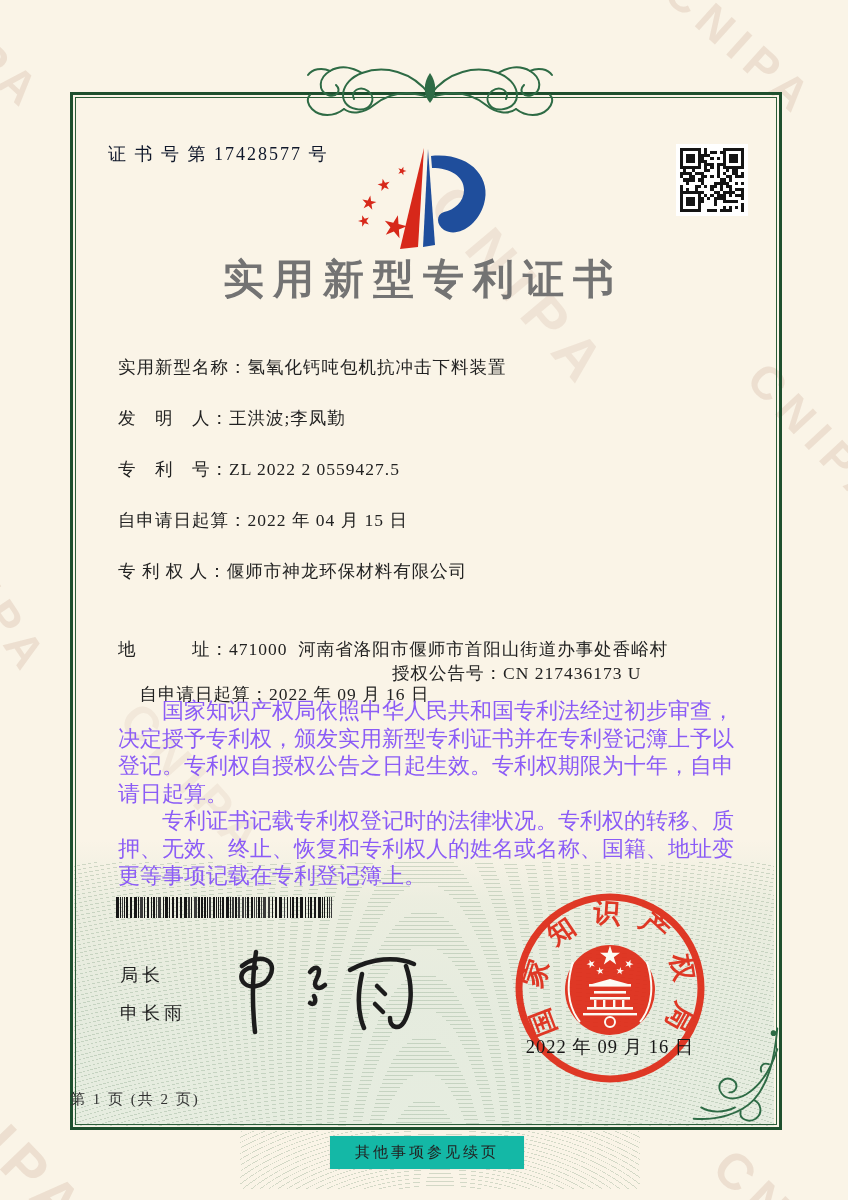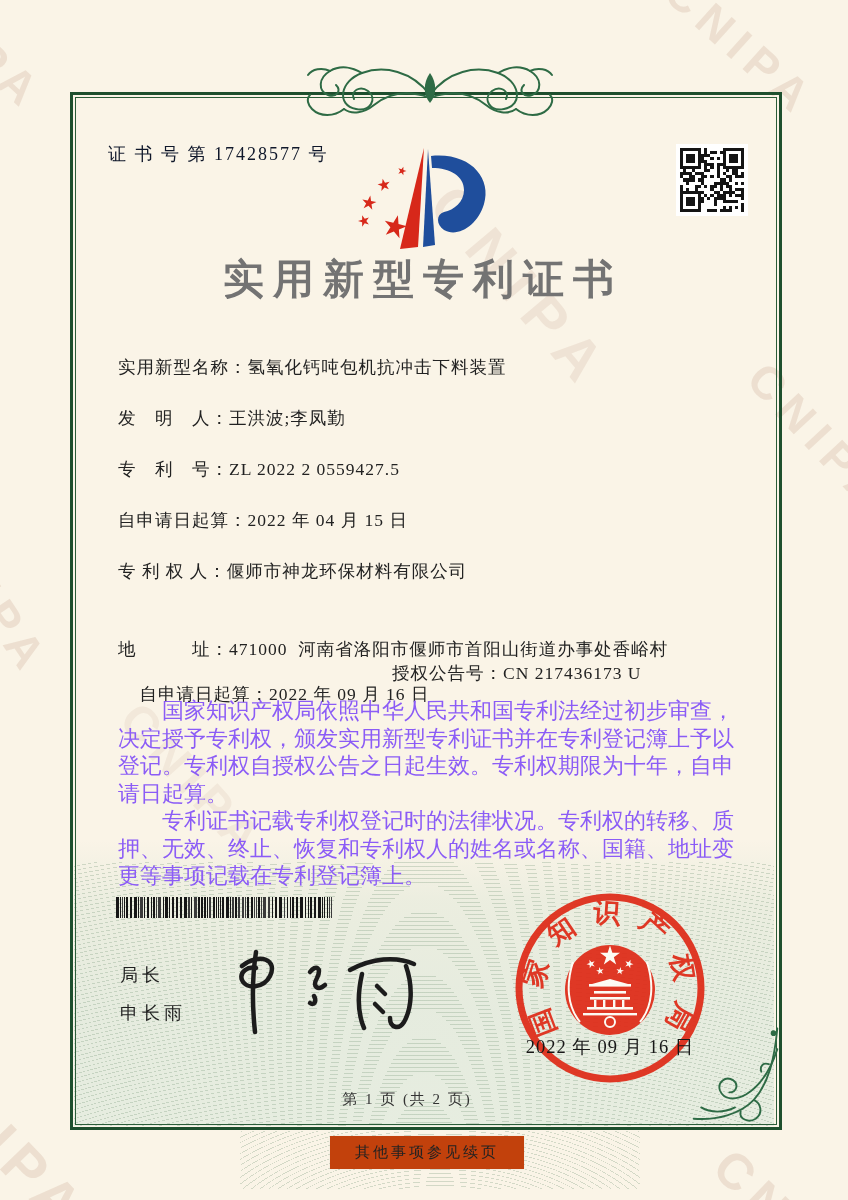--- a/index.html
+++ b/index.html
@@ -51,23 +51,23 @@
   .barcode{position:absolute;left:116px;top:897px;width:226px;height:21px;z-index:3;}
   
   .sig-role{position:absolute;left:120px;top:963px;font-size:18px;letter-spacing:4px;z-index:3;}
   .sig-name{position:absolute;left:120px;top:1001px;font-size:18px;letter-spacing:4px;z-index:3;}
   .sig-hand{position:absolute;left:214px;top:938px;width:228px;height:102px;z-index:3;}
   
   .seal{position:absolute;left:510px;top:888px;width:200px;height:200px;z-index:3;opacity:.93;}
   .seal-date{position:absolute;left:520px;top:1034px;width:180px;text-align:center;z-index:4;
     font-size:18.5px;letter-spacing:1px;color:#171717;white-space:pre;}
   
-  .page-num{position:absolute;left:54px;top:1090px;width:706px;text-align:center;z-index:3;
+  .page-num{position:absolute;left:70px;top:1090px;width:706px;text-align:left;z-index:3;
     font-size:15px;letter-spacing:2px;color:#333;white-space:pre;}
-  .cont-box{position:absolute;left:330px;top:1136px;width:194px;height:33px;background:#c2410c;z-index:3;
+  .cont-box{position:absolute;left:330px;top:1136px;width:194px;height:33px;background:#14b8a6;z-index:3;
     display:flex;align-items:center;justify-content:center;font-size:15px;letter-spacing:3px;color:#222;
     box-shadow:0 0 2px rgba(0,0,0,.08);white-space:pre;}
   
   .top-ornament{position:absolute;left:300px;top:61px;width:260px;height:64px;z-index:4;}
   .corner-ornament{position:absolute;left:688px;top:1018px;width:94px;height:114px;z-index:4;}
   .hidden-defs{position:absolute;width:0;height:0;overflow:hidden;}
 </style>
 </head>
 <body>
 

